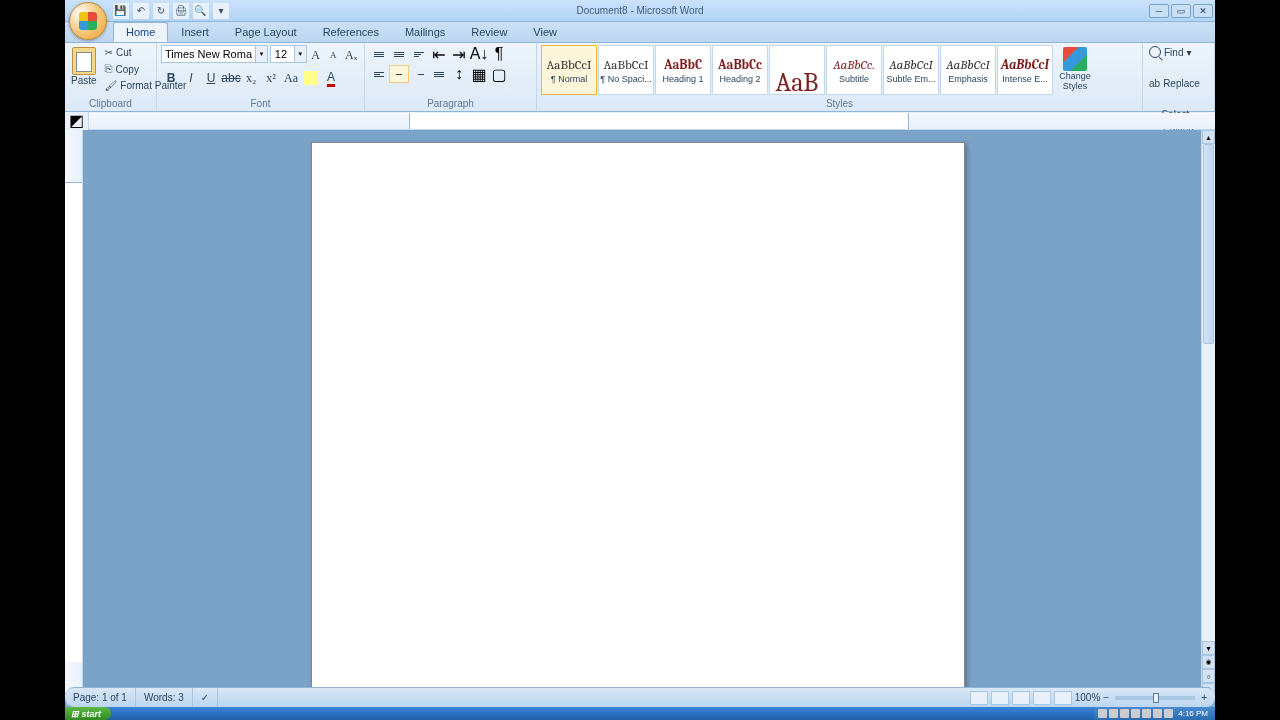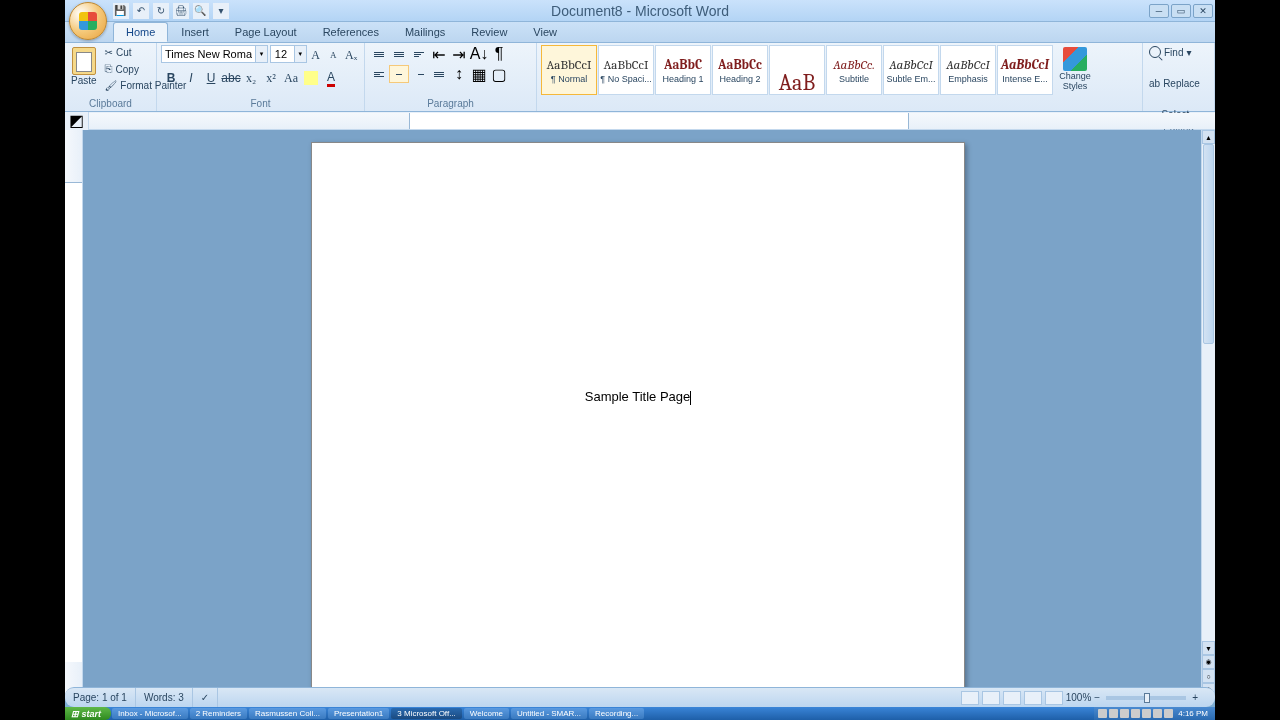--- a/index.html
+++ b/index.html
@@ -5,21 +5,21 @@
 * { margin: 0; padding: 0; box-sizing: border-box; font-family: "Segoe UI", Tahoma, sans-serif; }
 body { background: #000; width: 1280px; height: 720px; overflow: hidden; position: relative; }
 .desktop { position: absolute; left: 65px; top: 0; width: 1150px; height: 720px; background: linear-gradient(to bottom, #86b4e0 0%, #86b4e0 50%, #5a8fb8 50%, #5a8fb8 70%, #7daed4 70%, #7daed4 100%); }
 
 
 .titlebar { height: 22px; background: linear-gradient(to bottom, #cae2fb 0%, #b3d4f5 100%); display: flex; align-items: center; position: relative; border-bottom: 1px solid #8fb5d9; }
 .office-btn { width: 38px; height: 38px; background: radial-gradient(circle at 30% 30%, #fff, #f5c97a, #e8a03a); border-radius: 50%; position: absolute; left: 4px; top: 2px; z-index: 100; border: 1px solid #c08830; box-shadow: 0 1px 3px rgba(0,0,0,0.3); display:flex; align-items:center; justify-content:center; }
 .office-btn::after { content:""; width:18px; height:18px; background: conic-gradient(#e74c3c 0 25%, #27ae60 25% 50%, #3498db 50% 75%, #f1c40f 75% 100%); border-radius:3px; }
 .qat { margin-left: 48px; display: flex; gap: 4px; align-items: center; }
 .qat-btn { width: 16px; height: 16px; background: #e8f0f9; border: 1px solid transparent; display: flex; align-items: center; justify-content: center; font-size: 10px; color: #34516d; }
-.title-text { position: absolute; left: 50%; transform: translateX(-50%); font-size: 14px; color: #3e5d7a; }
+.title-text { position: absolute; left: 50%; transform: translateX(-50%); font-size: 10px; color: #3e5d7a; }
 .win-controls { position: absolute; right: 2px; display: flex; gap: 2px; }
 .win-btn { width: 20px; height: 14px; background: #c9dff3; border: 1px solid #7ba3c8; font-size: 9px; display: flex; align-items: center; justify-content: center; color: #2a4660; border-radius: 2px; }
 
 
 .tabstrip { height: 21px; background: linear-gradient(to bottom, #cbe1f7, #bcd6f0); display: flex; padding-left: 48px; border-bottom: 1px solid #8fb5d9; }
 .tab { padding: 3px 12px 0; font-size: 11px; color: #2a4660; cursor: pointer; border: 1px solid transparent; }
 .tab.active { background: #edf4fb; border: 1px solid #8fb5d9; border-bottom: 1px solid #edf4fb; border-radius: 3px 3px 0 0; color: #15488a; font-weight: 400; }
 
 
 .ribbon { height: 69px; background: linear-gradient(to bottom, #edf4fb 0%, #dce9f7 100%); display: flex; border-bottom: 1px solid #8fb5d9; }
@@ -47,21 +47,21 @@
 .lines span { height:1px; background:#2a4660; display:block; }
 
 
 .styles-gallery { display:flex; gap:1px; overflow:hidden; }
 .style-item { width:56px; height:50px; border:1px solid #c3d8ed; background:#fff; display:flex; flex-direction:column; align-items:center; justify-content:center; cursor:pointer; }
 .style-item.sel { border:1px solid #f5b83a; background:#fef6da; }
 .style-preview { font-size:13px; color:#333; font-family:"Cambria","Times New Roman",serif; }
 .style-preview.blue { color:#7f1d1d; }
 .style-preview.ital { font-style:italic; }
 .style-preview.bold { font-weight:bold; }
-.style-preview.big { font-size:22px;margin-top:28px; }
+.style-preview.big { font-size:26px;margin-top:28px; }
 .style-name { font-size:9px; color:#2a4660; margin-top:2px; white-space:nowrap; overflow:hidden; width:100%; text-align:center; }
 .change-styles { width:40px; display:flex; flex-direction:column; align-items:center; padding:2px; font-size:9px; color:#2a4660; text-align:center; }
 .cs-icon { width:24px; height:24px; background:linear-gradient(135deg,#e74c3c 0 33%,#3498db 33% 66%,#27ae60 66%); border-radius:2px; }
 
 
 .edit-row { font-size:10px; color:#2a4660; display:flex; align-items:center; gap:3px; padding:1px 2px; white-space:nowrap; cursor:pointer; }
 .find-icn { width:12px; height:12px; border:1px solid #2a4660; border-radius:50%; position:relative; }
 .find-icn::after { content:""; position:absolute; width:5px; height:1px; background:#2a4660; bottom:-2px; right:-3px; transform:rotate(45deg); }
 
 
@@ -81,21 +81,21 @@
 @keyframes blink { 50% { opacity:0; } }
 
 
 .vscroll { position:absolute; right:0; top:130px; bottom:23px; width:14px; background:#e8f0f9; border-left:1px solid #c3d8ed; }
 .vscroll-btn { height:14px; background:#d3e2f2; border:1px solid #a9c6e3; font-size:7px; display:flex; align-items:center; justify-content:center; }
 .vscroll-thumb { position:absolute; top:14px; left:1px; right:1px; height:200px; background:linear-gradient(to right,#d3e2f2,#bcd6f0); border:1px solid #a9c6e3; border-radius:2px; }
 
 
 .statusbar { position:absolute; bottom:13px; left:0; right:0; height:20px; background:linear-gradient(to bottom,#d9e7f5,#bcd6f0); display:flex; align-items:center; font-size:10px; color:#2a4660; border-top:1px solid #8fb5d9;border-radius:9px; }
 .status-seg { padding:0 8px; border-right:1px solid #a9c6e3; height:100%; display:flex; align-items:center; }
-.status-right { margin-left:auto; display:flex; align-items:center; gap:3px; padding-right:17px; }
+.status-right { margin-left:auto; display:flex; align-items:center; gap:3px; padding-right:8px; }
 .view-btn { width:18px; height:14px; background:#e8f0f9; border:1px solid #a9c6e3; }
 .zoom-slider { width:80px; height:4px; background:#a9c6e3; position:relative; margin:0 3px; }
 .zoom-thumb { position:absolute; left:38px; top:-3px; width:6px; height:10px; background:#e8f0f9; border:1px solid #5a7a99; }
 
 
 .taskbar { position:absolute; bottom:0; left:0; right:0; height:13px; background:linear-gradient(to bottom,#3a85d8,#1e5fa8); display:flex; align-items:center; }
 .start-btn { height:100%; padding:0 10px 0 6px; background:linear-gradient(to bottom,#5fb848,#2e8a1f); color:#fff; font-size:9px; font-style:italic; font-weight:bold; display:flex; align-items:center; gap:3px; border-radius:0 6px 6px 0; }
 .tb-item { height:11px; margin:0 1px; padding:0 6px; background:linear-gradient(to bottom,#5a9ae0,#3a7ac0); color:#fff; font-size:8px; display:flex; align-items:center; gap:2px; border-radius:2px; max-width:95px; overflow:hidden; white-space:nowrap; }
 .tb-item.active { background:linear-gradient(to bottom,#2a6ab0,#1a4a80); }
 .tray { margin-left:auto; display:flex; align-items:center; gap:2px; padding:0 4px; background:linear-gradient(to bottom,#4a8ad0,#2a6ab0); height:100%; }
@@ -304,20 +304,21 @@
             <div class="style-item">
               <div class="style-preview blue bold ital">AaBbCcI</div>
               <div class="style-name">Intense E...</div>
             </div>
           </div>
         <div class="change-styles">
           <div class="cs-icon"></div>
           <span>Change Styles</span>
         </div>
       </div>
+      <div class="group-label">Styles</div>
     </div>
 
     <div class="ribbon-group" style="width:72px">
       <div class="group-body" style="flex-direction:column;gap:18px">
         <div class="edit-row"><div class="find-icn"></div><span>Find</span> ▾</div>
         <div class="edit-row">
             <span>ab</span>
             <span>Replace</span>
           </div>
         <div class="edit-row"><span>▭</span><span>Select</span> ▾</div>
@@ -331,23 +332,20 @@
     <div class="hruler">
       <div class="hruler-white"></div>
     </div>
   </div>
 
   <div class="doc-area">
     <div class="vruler">
         <div class="vruler-white"></div>
       </div>
     <div class="page">
-      <div class="page-body">
-        <span>Sample Title Page</span><span class="cursor"></span>
-      </div>
     </div>
   </div>
 
   <div class="vscroll">
     <div class="vscroll-btn">▲</div>
     <div class="vscroll-thumb"></div>
     <div class="vscroll-btn" style="position:absolute;bottom:42px;left:0;right:0">▼</div>
     <div class="vscroll-btn" style="position:absolute;bottom:28px;left:0;right:0">◉</div>
     <div class="vscroll-btn" style="position:absolute;bottom:14px;left:0;right:0">○</div>
     <div class="vscroll-btn" style="position:absolute;bottom:0;left:0;right:0">◉</div>
@@ -370,30 +368,20 @@
         </div>
       <span>+</span>
     </div>
   </div>
 
   <div class="taskbar">
     <div class="start-btn">
         <span>⊞</span>
         <span>start</span>
       </div>
-    <div id="tb-items" style="display:flex">
-        <div class="tb-item">Inbox - Microsof...</div>
-        <div class="tb-item">2 Reminders</div>
-        <div class="tb-item">Rasmussen Coll...</div>
-        <div class="tb-item">Presentation1</div>
-        <div class="tb-item active">3 Microsoft Off...</div>
-        <div class="tb-item">Welcome</div>
-        <div class="tb-item">Untitled - SMAR...</div>
-        <div class="tb-item">Recording...</div>
-      </div>
     <div class="tray">
       <div class="tray-icn"></div>
       <div class="tray-icn"></div>
       <div class="tray-icn"></div>
       <div class="tray-icn"></div>
       <div class="tray-icn"></div>
       <div class="tray-icn"></div>
       <div class="tray-icn"></div>
       <div class="clock">4:16 PM</div>
     </div>

